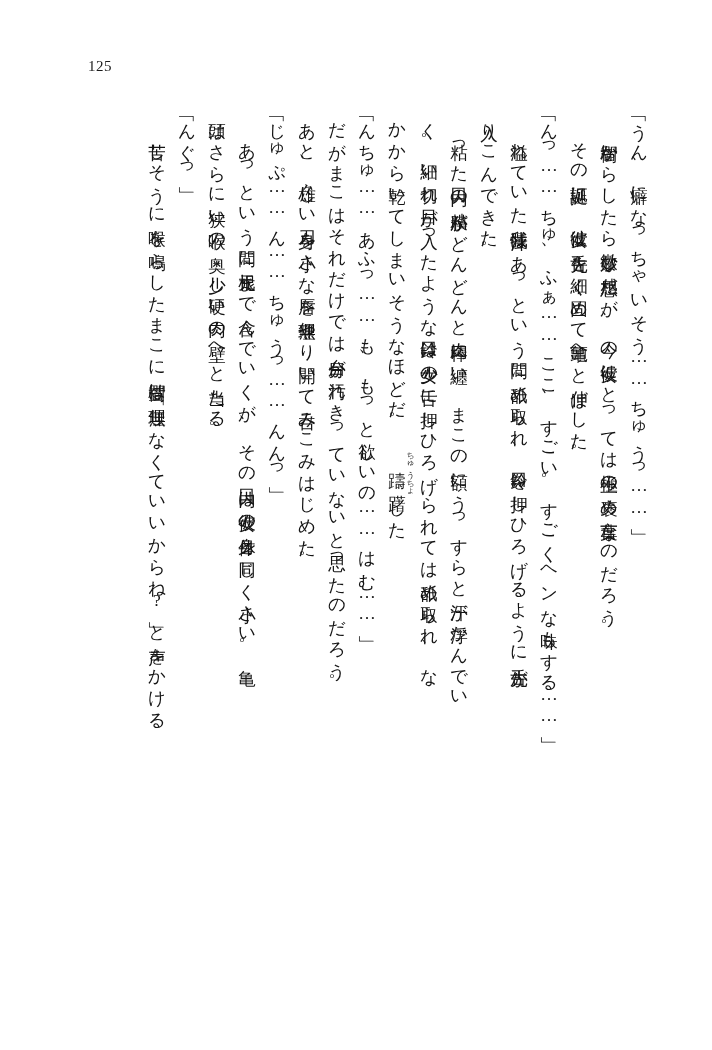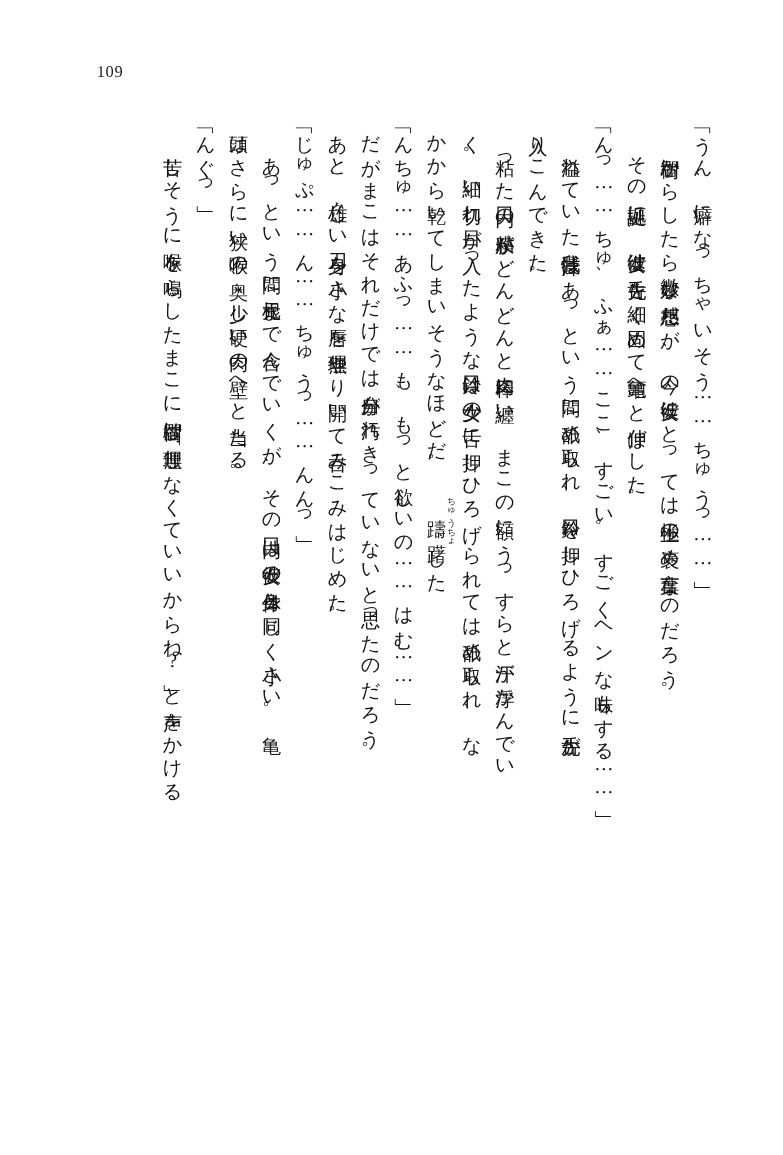--- a/index.html
+++ b/index.html
@@ -67,21 +67,21 @@
     font-size: 8px;
     letter-spacing: 0px;
     color: #222;
   }
 </style>
 </head>
 <body>
 
 <div id="page">
 
-  <div id="page-number">109</div>
+  <div id="page-number">125</div>
 
   <div id="text-body">
     <div class="col">「うん、癖になっちゃいそう……ちゅうっ……」</div>
     <div class="col indent">智樹からしたら微妙な感想だが、今の彼女にとっては極上の褒め言葉なのだろう。</div>
     <div class="col indent">その証拠に、彼女は舌先を細く固めて亀頭へと伸ばした。</div>
     <div class="col">「んっ……ちゅ、ふぁ……ここ、すごい。すごくヘンな味もする……」</div>
     <div class="col indent">溢れていた我慢汁はあっという間に舐め取られ、鈴口を押しひろげるように舌先が</div>
     <div class="col">入りこんできた。</div>
     <div class="col indent">粘った口内の粘膜がどんどんと肉棒に纏い、まこの額にうっすらと汗が浮かんでい</div>
     <div class="col">く。細い切れ目が入ったような鈴口は少女の舌に押しひろげられては舐め取られ、な</div>

